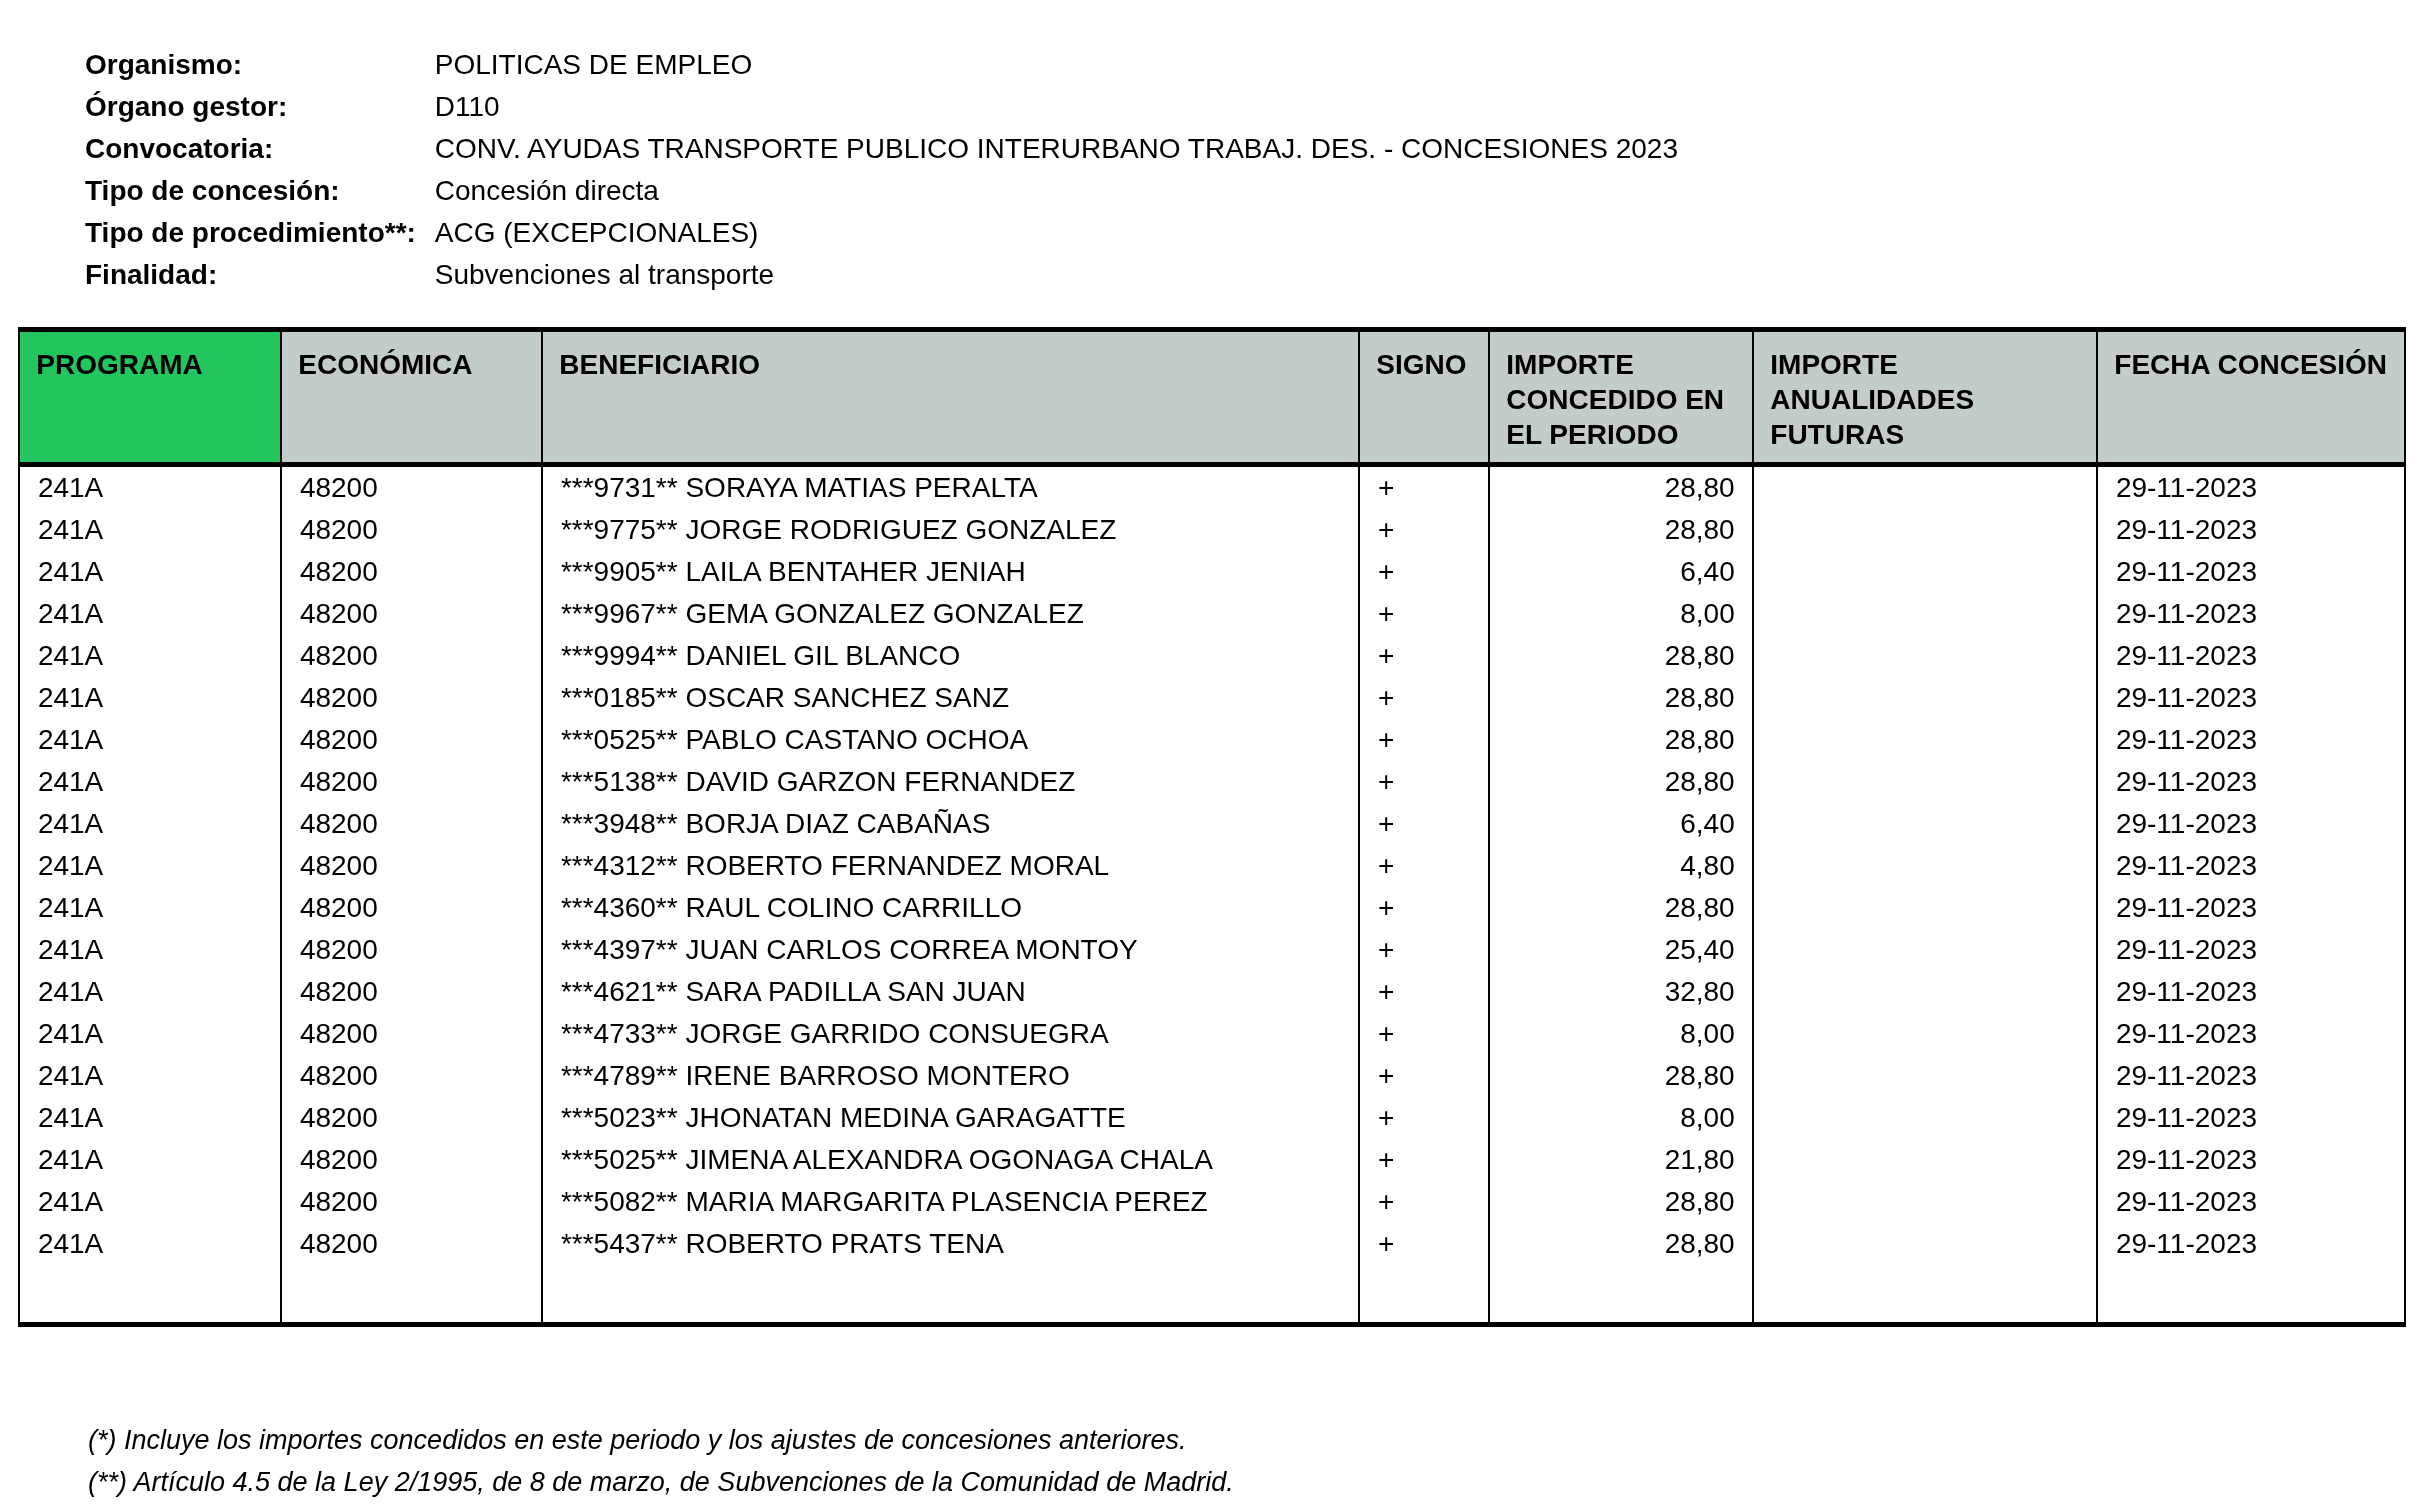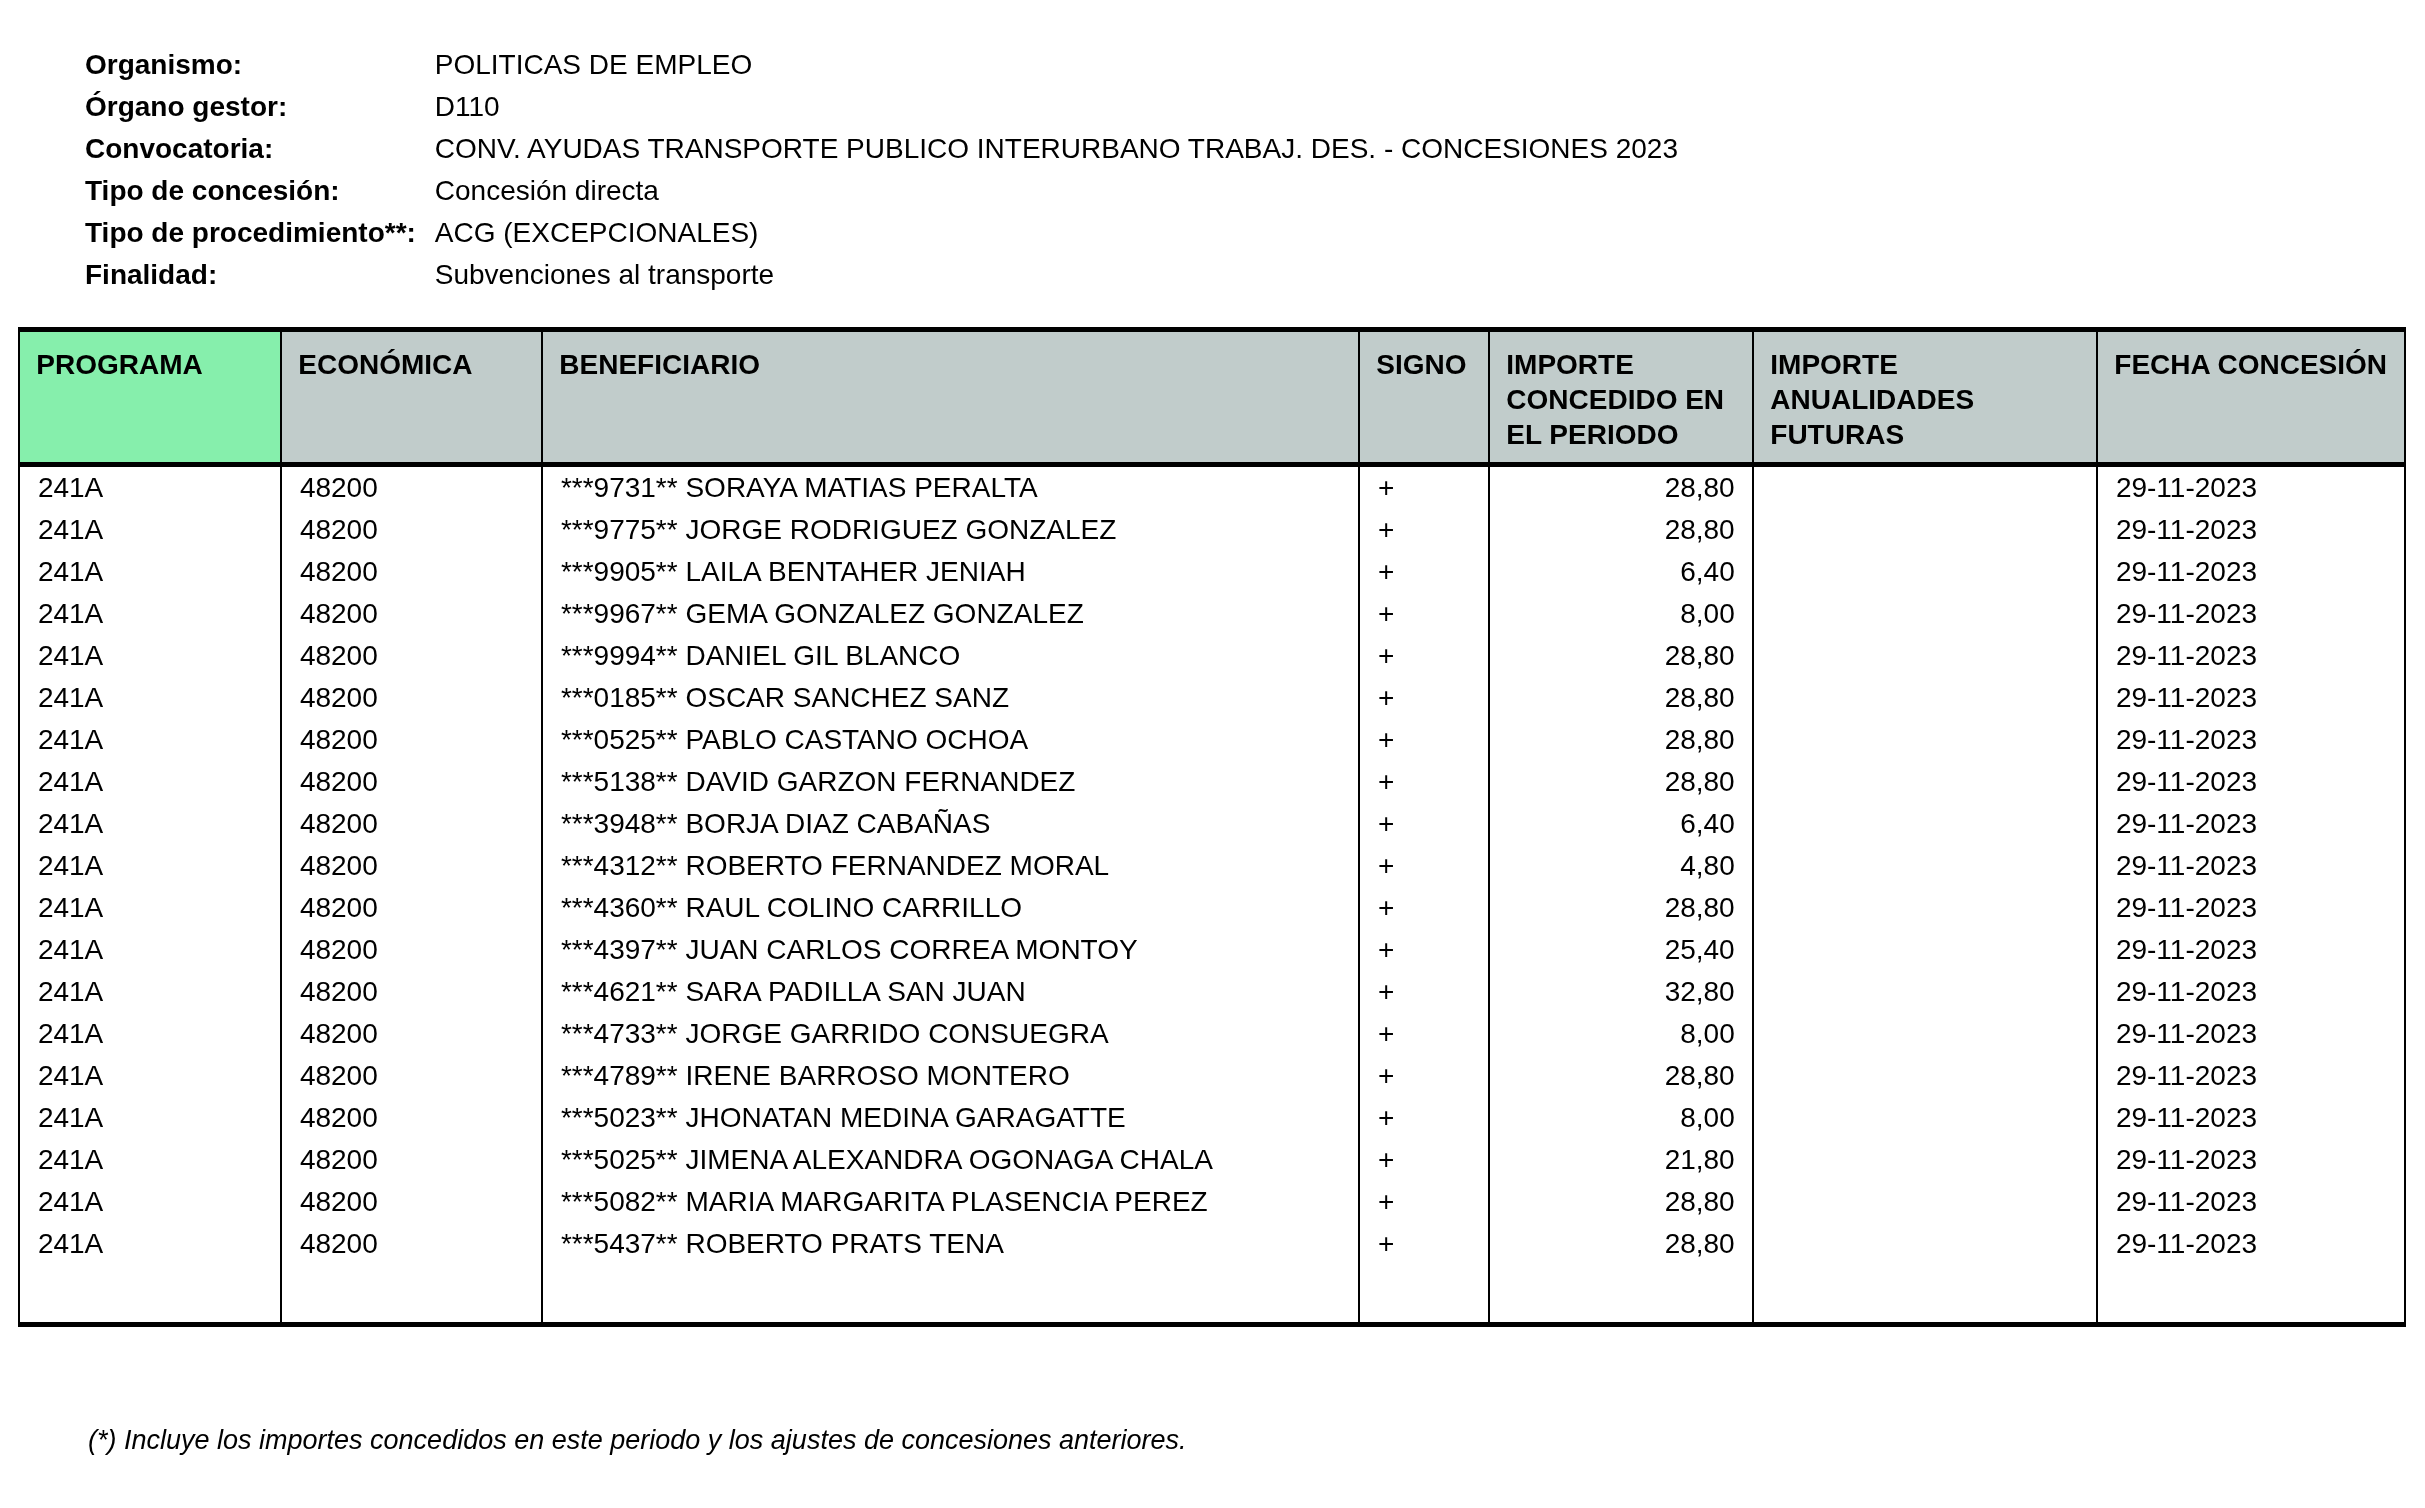--- a/index.html
+++ b/index.html
@@ -142,21 +142,21 @@
         <col class="col-programa">
         <col class="col-economica">
         <col class="col-beneficiario">
         <col class="col-signo">
         <col class="col-importe_periodo">
         <col class="col-importe_anualidades">
         <col class="col-fecha">
       </colgroup>
     <thead>
         <tr>
-          <th class="col-programa" style="background: #86efac;">PROGRAMA</th>
+          <th class="col-programa" style="background: #22c55e;">PROGRAMA</th>
           <th class="col-economica" style="background: rgb(193, 204, 203);">ECONÓMICA</th>
           <th class="col-beneficiario" style="background: rgb(193, 204, 203);">BENEFICIARIO</th>
           <th class="col-signo" style="background: rgb(193, 204, 203);">SIGNO</th>
           <th class="col-importe_periodo" style="background: rgb(193, 204, 203);">IMPORTE
 CONCEDIDO EN
 EL PERIODO</th>
           <th class="col-importe_anualidades" style="background: rgb(193, 204, 203);">IMPORTE
 ANUALIDADES
 FUTURAS</th>
           <th class="col-fecha last" style="background: rgb(193, 204, 203);">FECHA CONCESIÓN</th>
@@ -341,16 +341,17 @@
           <td class="col-signo"></td>
           <td class="col-importe_periodo"></td>
           <td class="col-importe_anualidades"></td>
           <td class="col-fecha last"></td>
         </tr>
       </tbody>
   </table>
 
   <div class="footnotes">
     <div class="footnote">(*) Incluye los importes concedidos en este periodo y los ajustes de concesiones anteriores.</div>
+    <div class="footnote">(**) Artículo 4.5 de la Ley 2/1995, de 8 de marzo, de Subvenciones de la Comunidad de Madrid.</div>
   </div>
 
 </div>
 
 
 </body></html>

